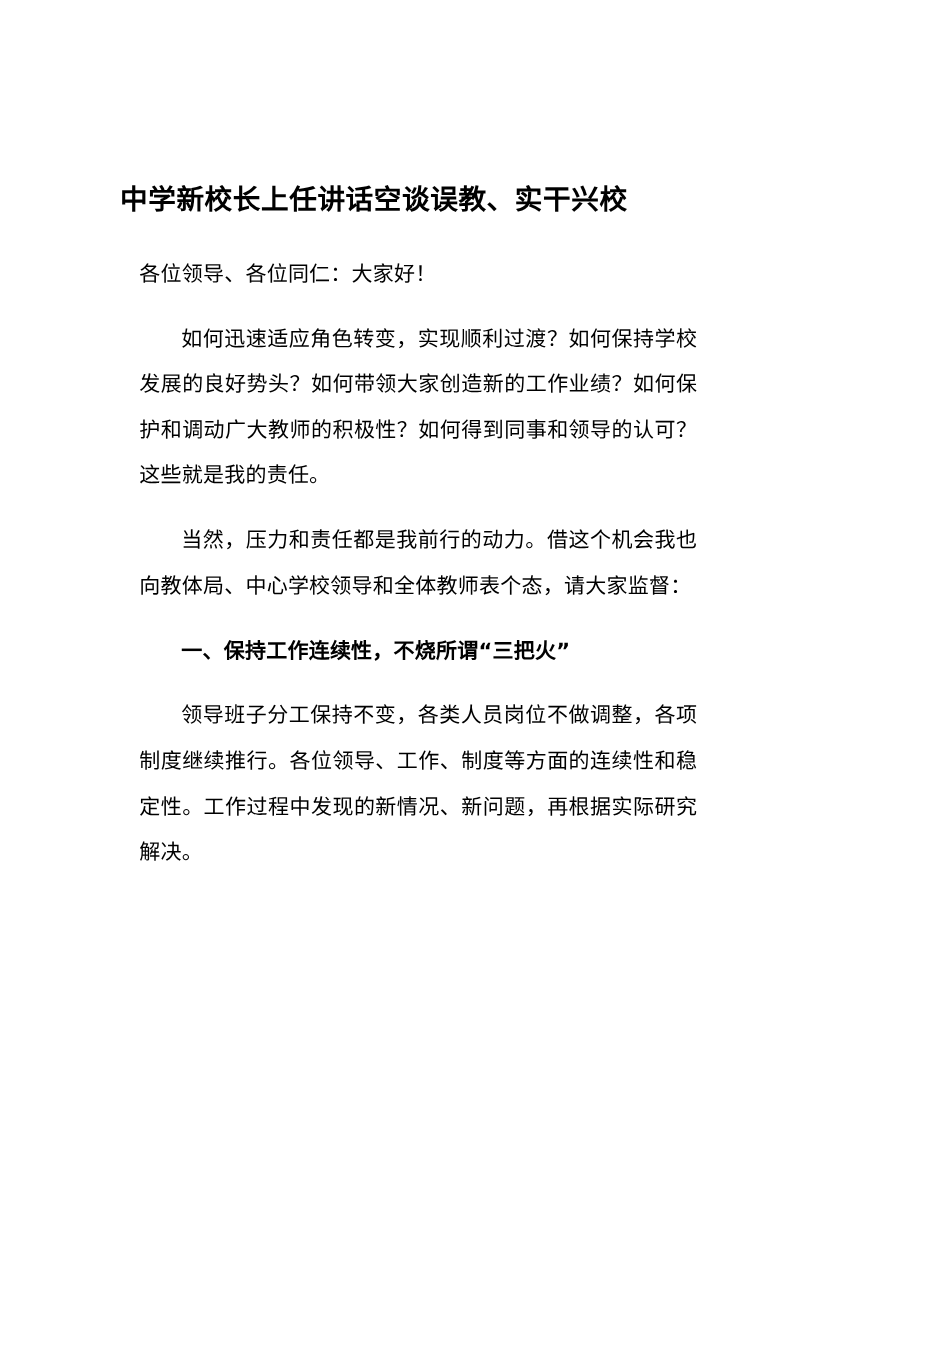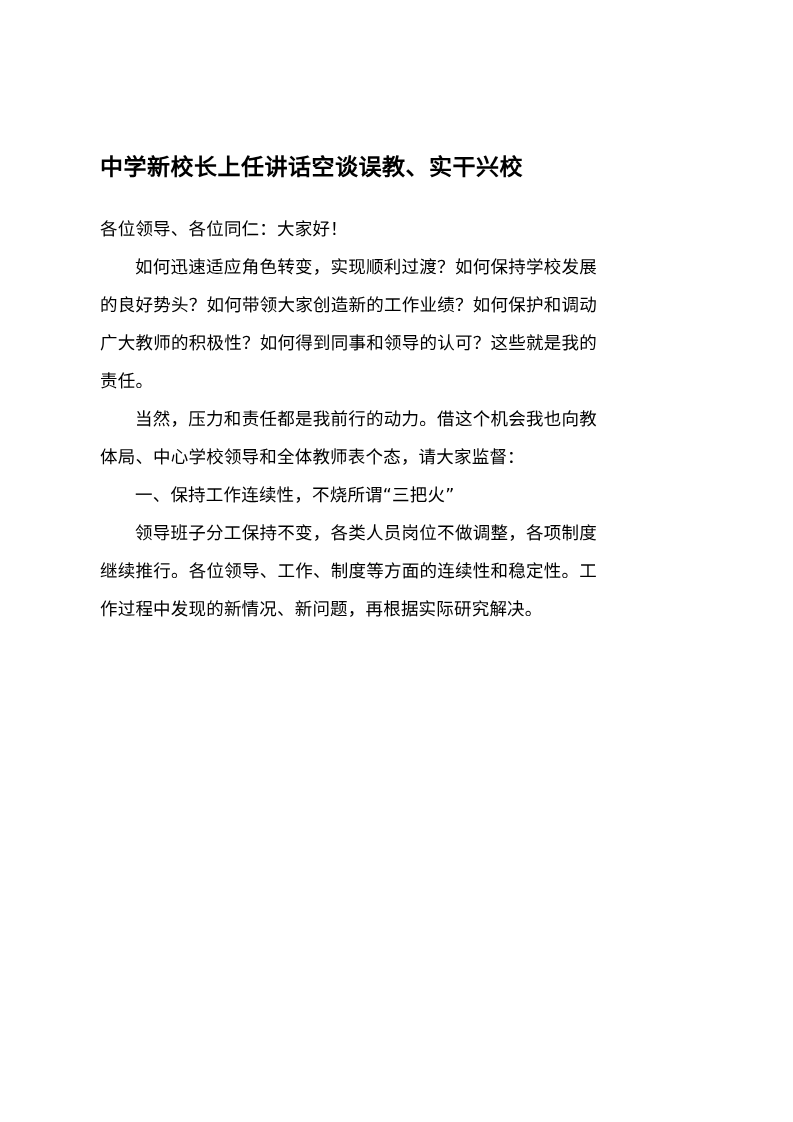--- a/index.html
+++ b/index.html
@@ -29,34 +29,34 @@
     line-height: 34px;
     letter-spacing: 0.5px;
     margin: 0 0 26px 0;
     text-align: left;
     color: #000000;
   }
   .para {
     font-size: 17.5px;
     line-height: 38px;
     letter-spacing: 0.2px;
-    margin: 0;
+    margin: 16px;
     text-align: justify;
     text-justify: inter-ideograph;
     color: #000000;
   }
   .para.indent {
     text-indent: 2em;
   }
   .para.noindent {
     text-indent: 0;
   }
   .para.heading {
     text-indent: 2em;
-    font-weight: normal;
+    font-weight: bold;
   }
 </style>
 </head>
 <body>
 
 <div class="page">
   <h1 class="doc-title">中学新校长上任讲话空谈误教、实干兴校</h1>
 
   <p class="para noindent">各位领导、各位同仁：大家好！</p>
   <p class="para indent">如何迅速适应角色转变，实现顺利过渡？如何保持学校发展的良好势头？如何带领大家创造新的工作业绩？如何保护和调动广大教师的积极性？如何得到同事和领导的认可？这些就是我的责任。</p>

